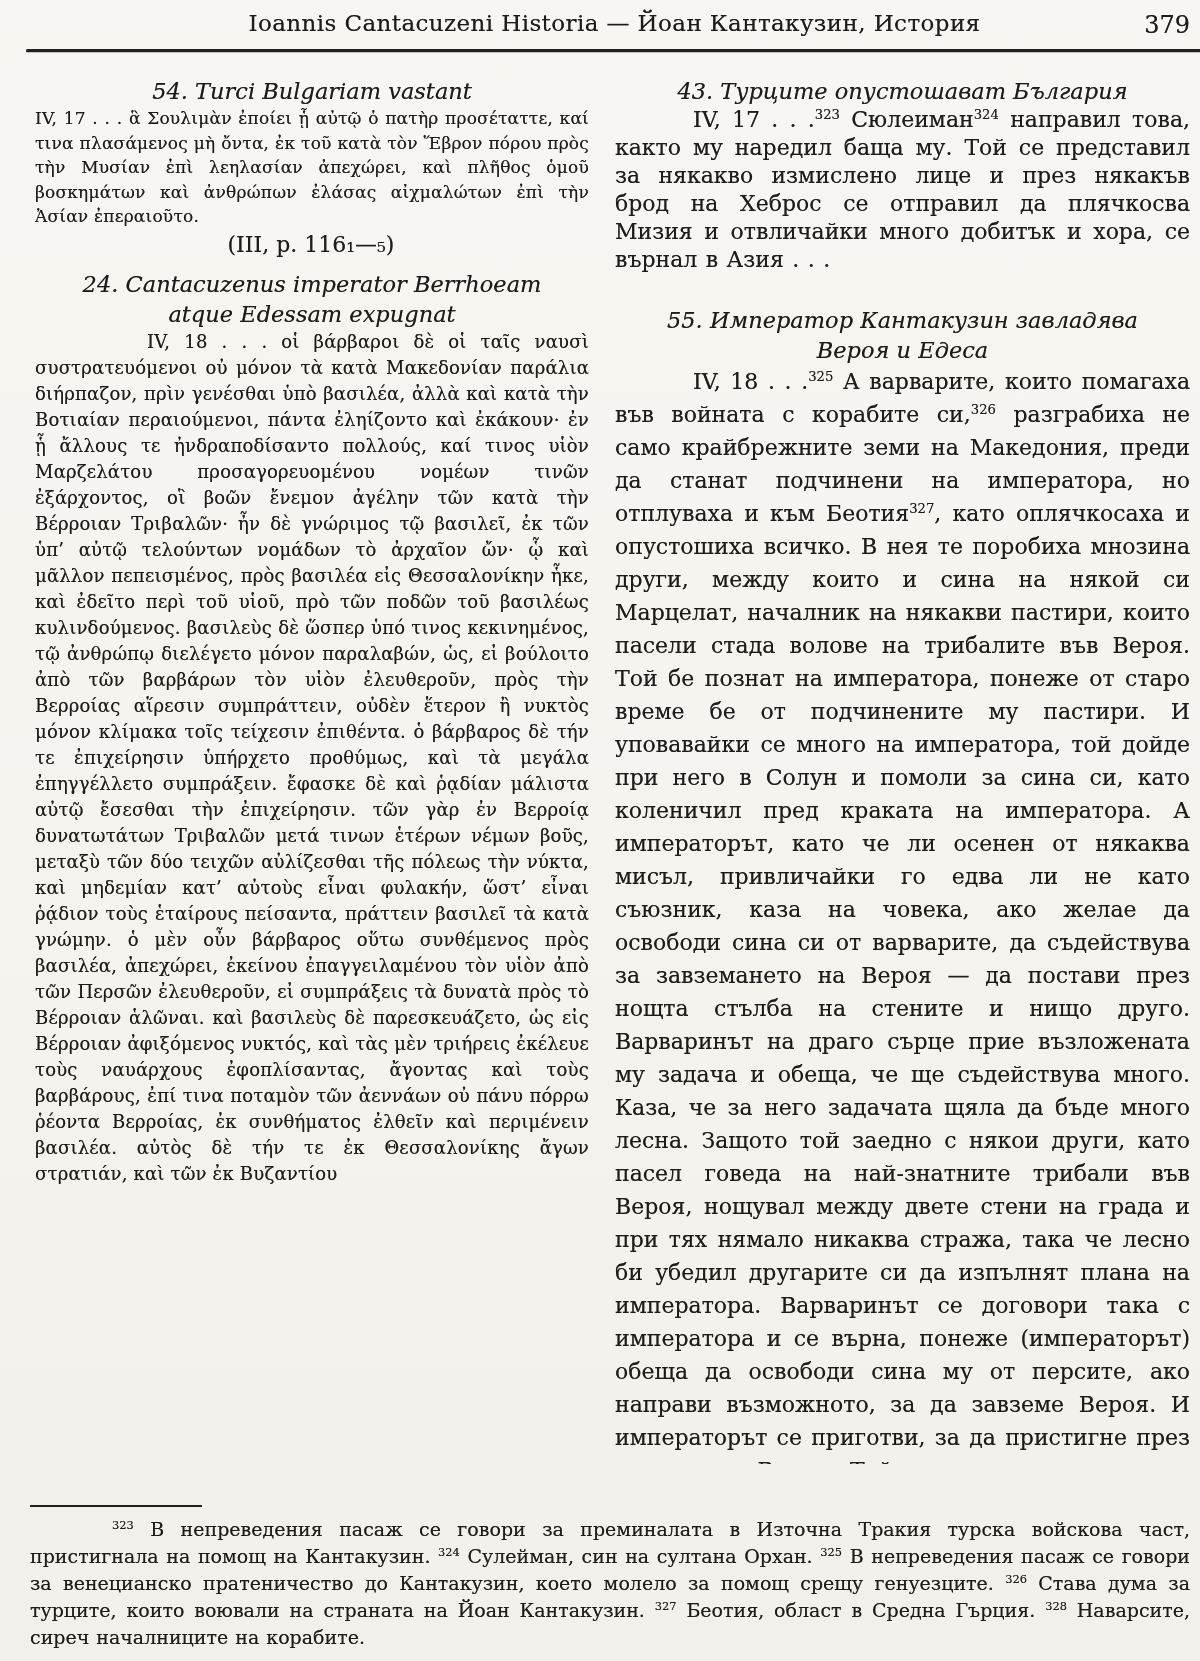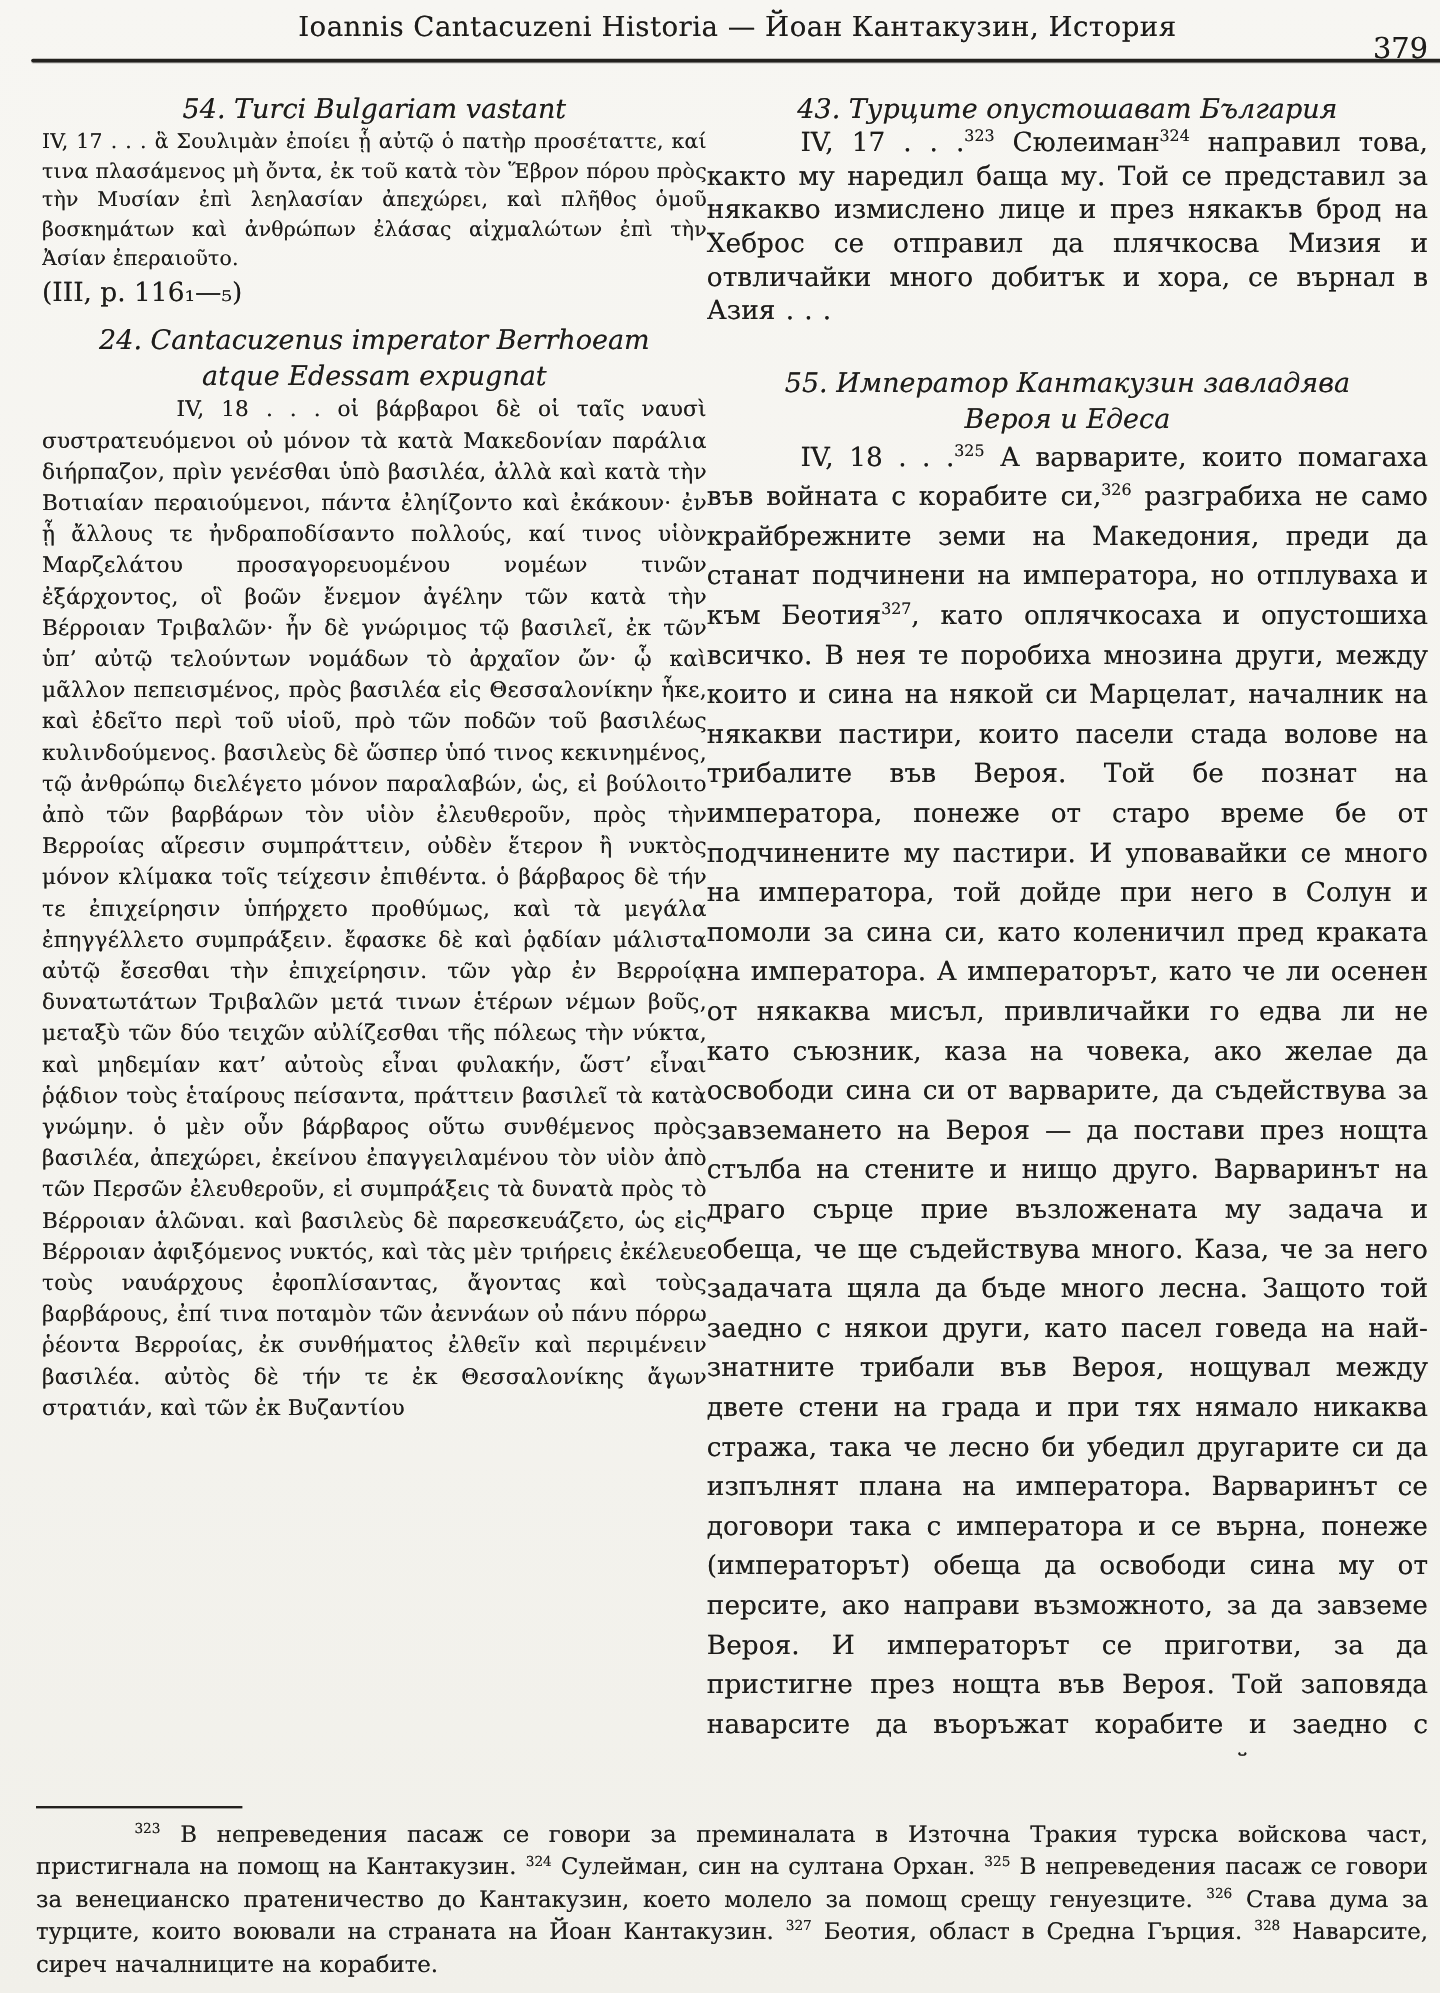--- a/index.html
+++ b/index.html
@@ -11,37 +11,37 @@
     background:linear-gradient(180deg,#f7f6f2 0%,#f4f3ee 60%,#f1f0ea 100%);
     font-family:"DejaVu Serif", serif;
     color:#1d1c1a;
     text-shadow:0 0 0.5px rgba(20,18,15,0.6);
     overflow:hidden;
     padding-left:10px;
   }
   
   .hdr { position:absolute; top:10px; left:35px; right:16px; height:36px; }
   .hdr-title { text-align:center; font-size:23px; letter-spacing:0.4px; }
-  .hdr-page { position:absolute; right:4px; top:16px; font-size:24px; }
+  .hdr-page { position:absolute; right:4px; top:1px; font-size:24px; }
   .hdr-rule { position:absolute; top:49px; left:26px; right:6px; height:3px;
               background:#23211e; border-radius:2px;
               box-shadow:0 1px 0 rgba(35,33,30,0.25); }
   
   .columns { position:absolute; top:62px; left:35px; right:20px;
-             display:flex; height:1402px; overflow:hidden; }
+             display:flex; gap:26px; height:1402px; overflow:hidden; }
   .col { flex:1; min-width:0; }
   .col-left  { max-width:554px; }
   .heading { font-style:italic; font-weight:normal; text-align:center;
              font-size:22.5px; line-height:30px; margin:0; }
   .h54 { margin-top:14px; }
   .h55 { margin-top:10px; }
   .col-right .h55 { margin-top:31px; }
   p.body { margin:0; text-align:justify; }
   .greek54 { margin-top:26px; font-size:17px; line-height:24.5px; letter-spacing:0.2px; }
-  .citation { margin:2px 2px 0 0; text-align:left; font-size:22px; line-height:28px; }
+  .citation { margin:2px 2px 0 0; text-align:center; font-size:22px; line-height:28px; }
   .greek55 { margin-top:14px; font-size:18px; line-height:26px; text-indent:112px; letter-spacing:0.2px; }
   .bg54 { margin-top:20px; font-size:22px; line-height:28px; text-indent:78px; word-spacing:1.5px; }
   .bg55 { margin-top:16px; font-size:22px; line-height:33px; text-indent:78px; word-spacing:1.5px; }
   sup { font-size:0.60em; line-height:0; vertical-align:super; letter-spacing:0; }
   
   .footer { position:absolute; left:30px; right:20px; bottom:10px; }
   .fn-rule { width:172px; height:2px; background:#23211e; margin:0 0 9px 0; }
   .fn-text { margin:0; text-align:justify; font-size:19px; line-height:27px;
              text-indent:82px; word-spacing:1px; }
 </style>

